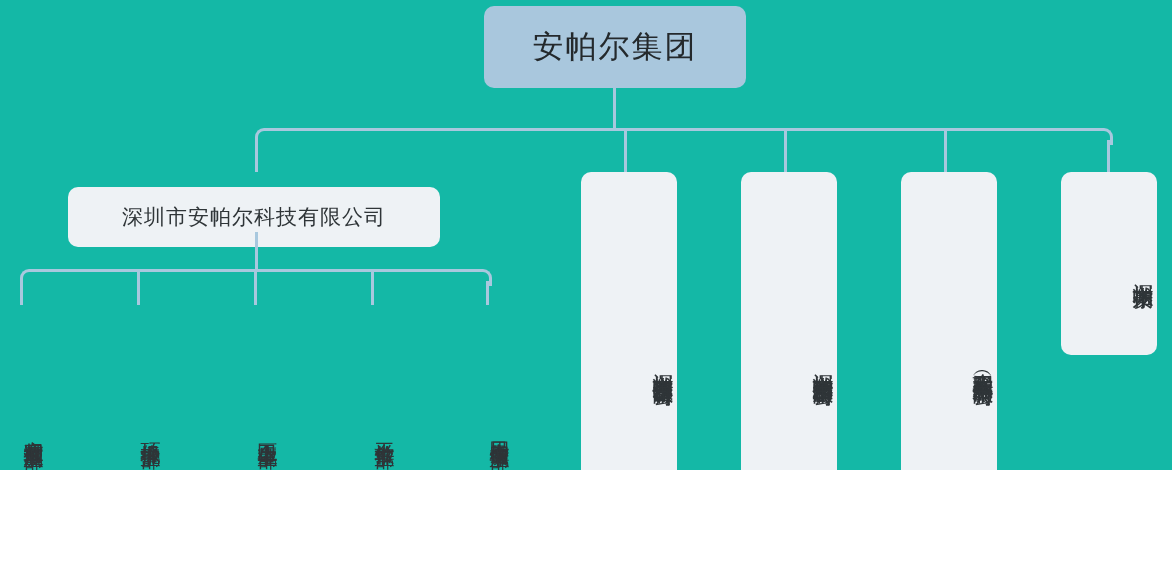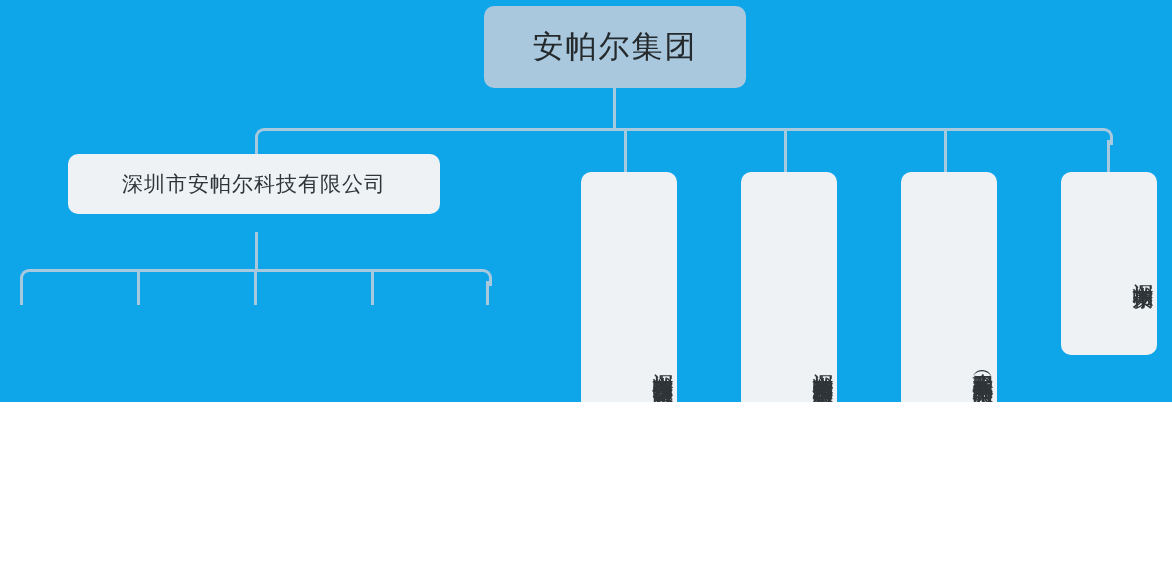--- a/index.html
+++ b/index.html
@@ -6,22 +6,22 @@
     margin: 0;
     padding: 0;
     background: #ffffff;
   }
   body {
     font-family: "Liberation Sans", "DejaVu Sans", sans-serif;
   }
   #chart-canvas {
     position: relative;
     width: 1172px;
-    height: 402px;
-    background: #0ea5e9;
+    height: 470px;
+    background: #14b8a6;
     overflow: hidden;
   }
   .vline {
     position: absolute;
     width: 3px;
     background: #a8c8de;
   }
   .hline {
     position: absolute;
     height: 3px;
@@ -107,21 +107,21 @@
   <div class="elbow elbow-tr" style="left:1098px; top:128px; width:12px; height:14px;"></div>
 
   <div class="hline" style="left:266px; top:128px; width:833px;"></div>
 
   <div class="vline" style="left:255px; top:140px; height:32px;"></div>
   <div class="vline" style="left:624px; top:131px; height:41px;"></div>
   <div class="vline" style="left:784px; top:131px; height:41px;"></div>
   <div class="vline" style="left:944px; top:131px; height:41px;"></div>
   <div class="vline" style="left:1107px; top:140px; height:32px;"></div>
 
-  <div class="node node-sub" style="left:68px; top:154px; width:372px; height:60px;">
+  <div class="node node-sub" style="left:68px; top:187px; width:372px; height:60px;">
     <span>深圳市安帕尔科技有限公司</span>
   </div>
 
   <div class="node node-vert" style="left:581px; top:172px; width:96px; height:372px;">
     <span>深圳市安帕尔仪器设备有限公司</span>
   </div>
 
   <div class="node node-vert" style="left:741px; top:172px; width:96px; height:372px;">
     <span>深圳市安帕尔精密加工有限公司</span>
   </div>

